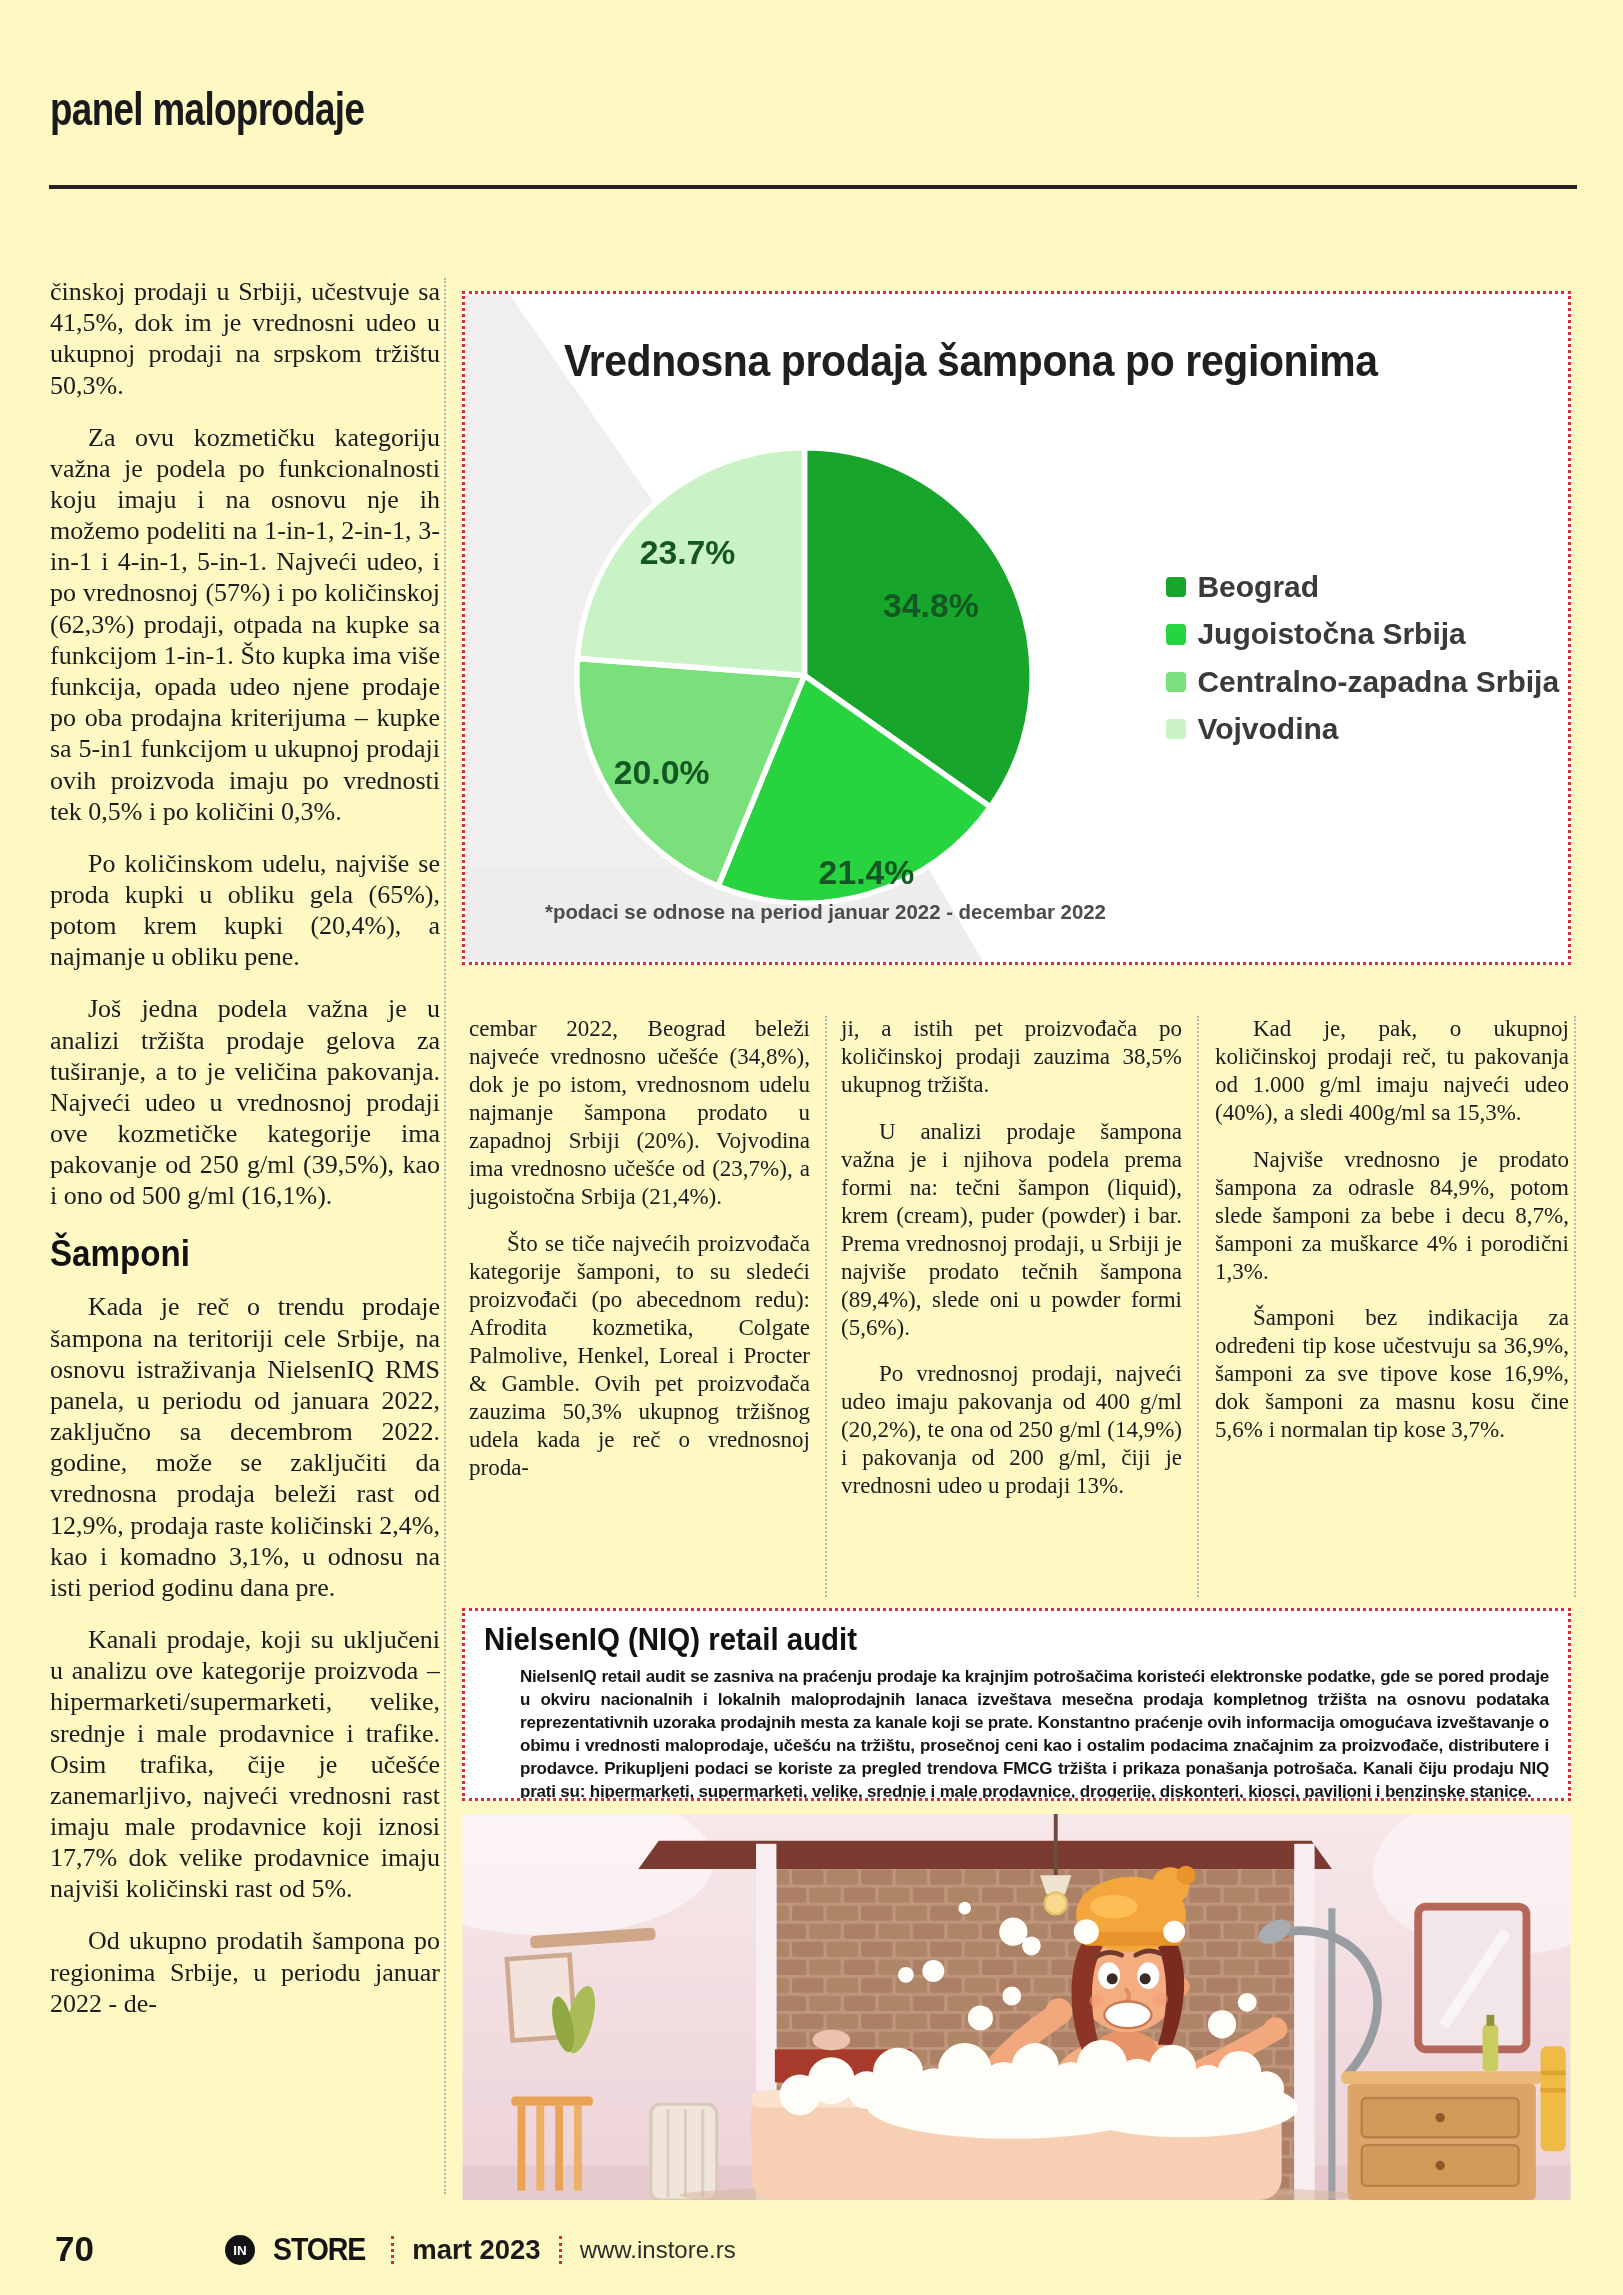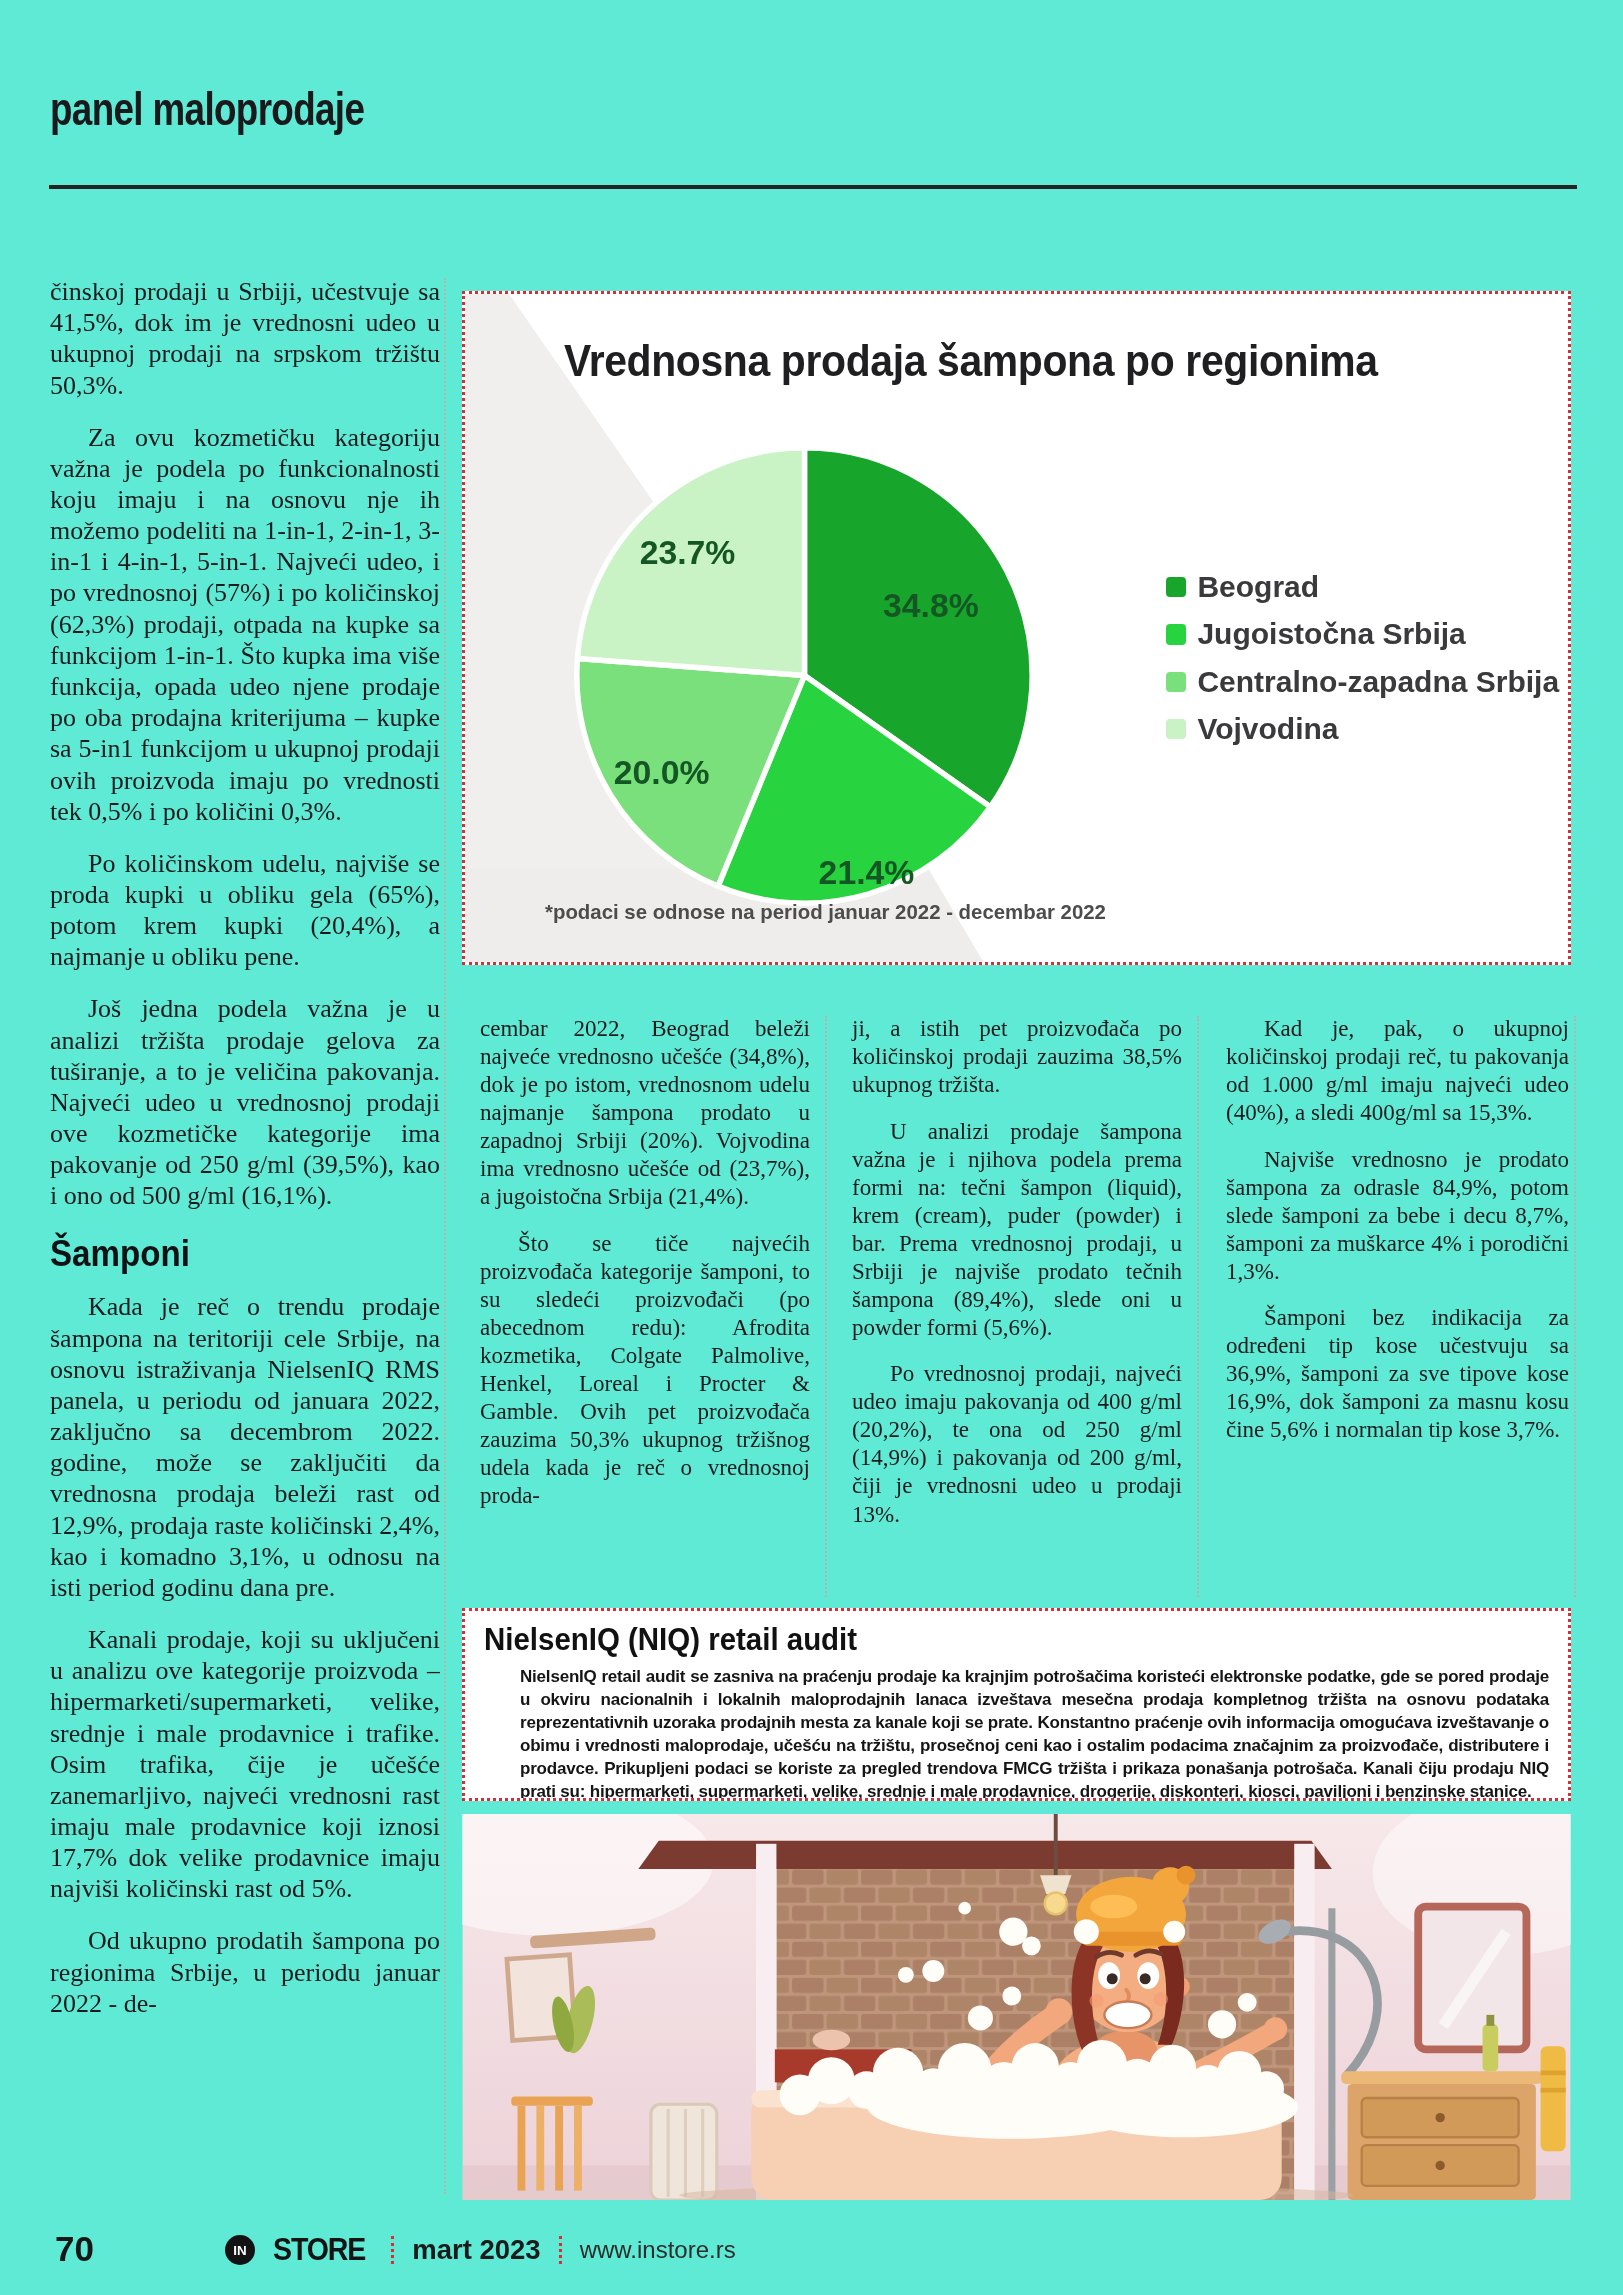--- a/index.html
+++ b/index.html
@@ -1,30 +1,30 @@
 <!DOCTYPE html>
 <html style="font-size:12.6px"><head>
 <meta charset="utf-8">
 <style>
   html,body{margin:0;padding:0;background:#ffffff;}
-  .page{position:relative;width:1623px;height:2295px;background:#5eead4;overflow:hidden;
+  .page{position:relative;width:1623px;height:2295px;background:#fef9c3;overflow:hidden;
         font-family:"Liberation Sans",sans-serif;color:#1e1e20;}
 
   
   .kicker{position:absolute;left:50px;top:82px;font-size:46px;font-weight:800;color:#1a1a1c;
           letter-spacing:-0.8px;transform:scaleX(.8);transform-origin:left;white-space:nowrap;}
   .hrule{position:absolute;left:49px;right:46px;top:185px;height:3.9px;background:#262224;}
 
   
   .serif{font-family:"Liberation Serif",serif;color:#1c1c1e;text-align:justify;}
   .leftcol{position:absolute;left:50px;top:276px;width:390px;height:1926px;overflow:hidden;
            font-size:26px;line-height:1.2;}
   .leftcol p{margin:0 0 .8em 0;}
   .lowcol{position:absolute;top:1015px;height:587px;overflow:hidden;font-size:23px;line-height:1.22;}
-  .lowcol p{margin:0 0 .8em 12px;}
+  .lowcol p{margin:0 0 .8em 1px;}
   .col2{left:468px;width:342px;}
   .col3{left:840px;width:342px;}
   .col4{left:1214px;width:355px;}
   .indent{text-indent:38px;}
   .sec-head{font-family:"Liberation Sans",sans-serif;font-weight:800;font-size:36px;color:#121214;
             margin:11px 0 15.7px;transform:scaleX(.92);transform-origin:left;}
 
   
   .vdot{position:absolute;width:0;border-left:2.4px dotted #b8b2ac;}
   .d1{left:444px;top:278px;height:1916px;}

